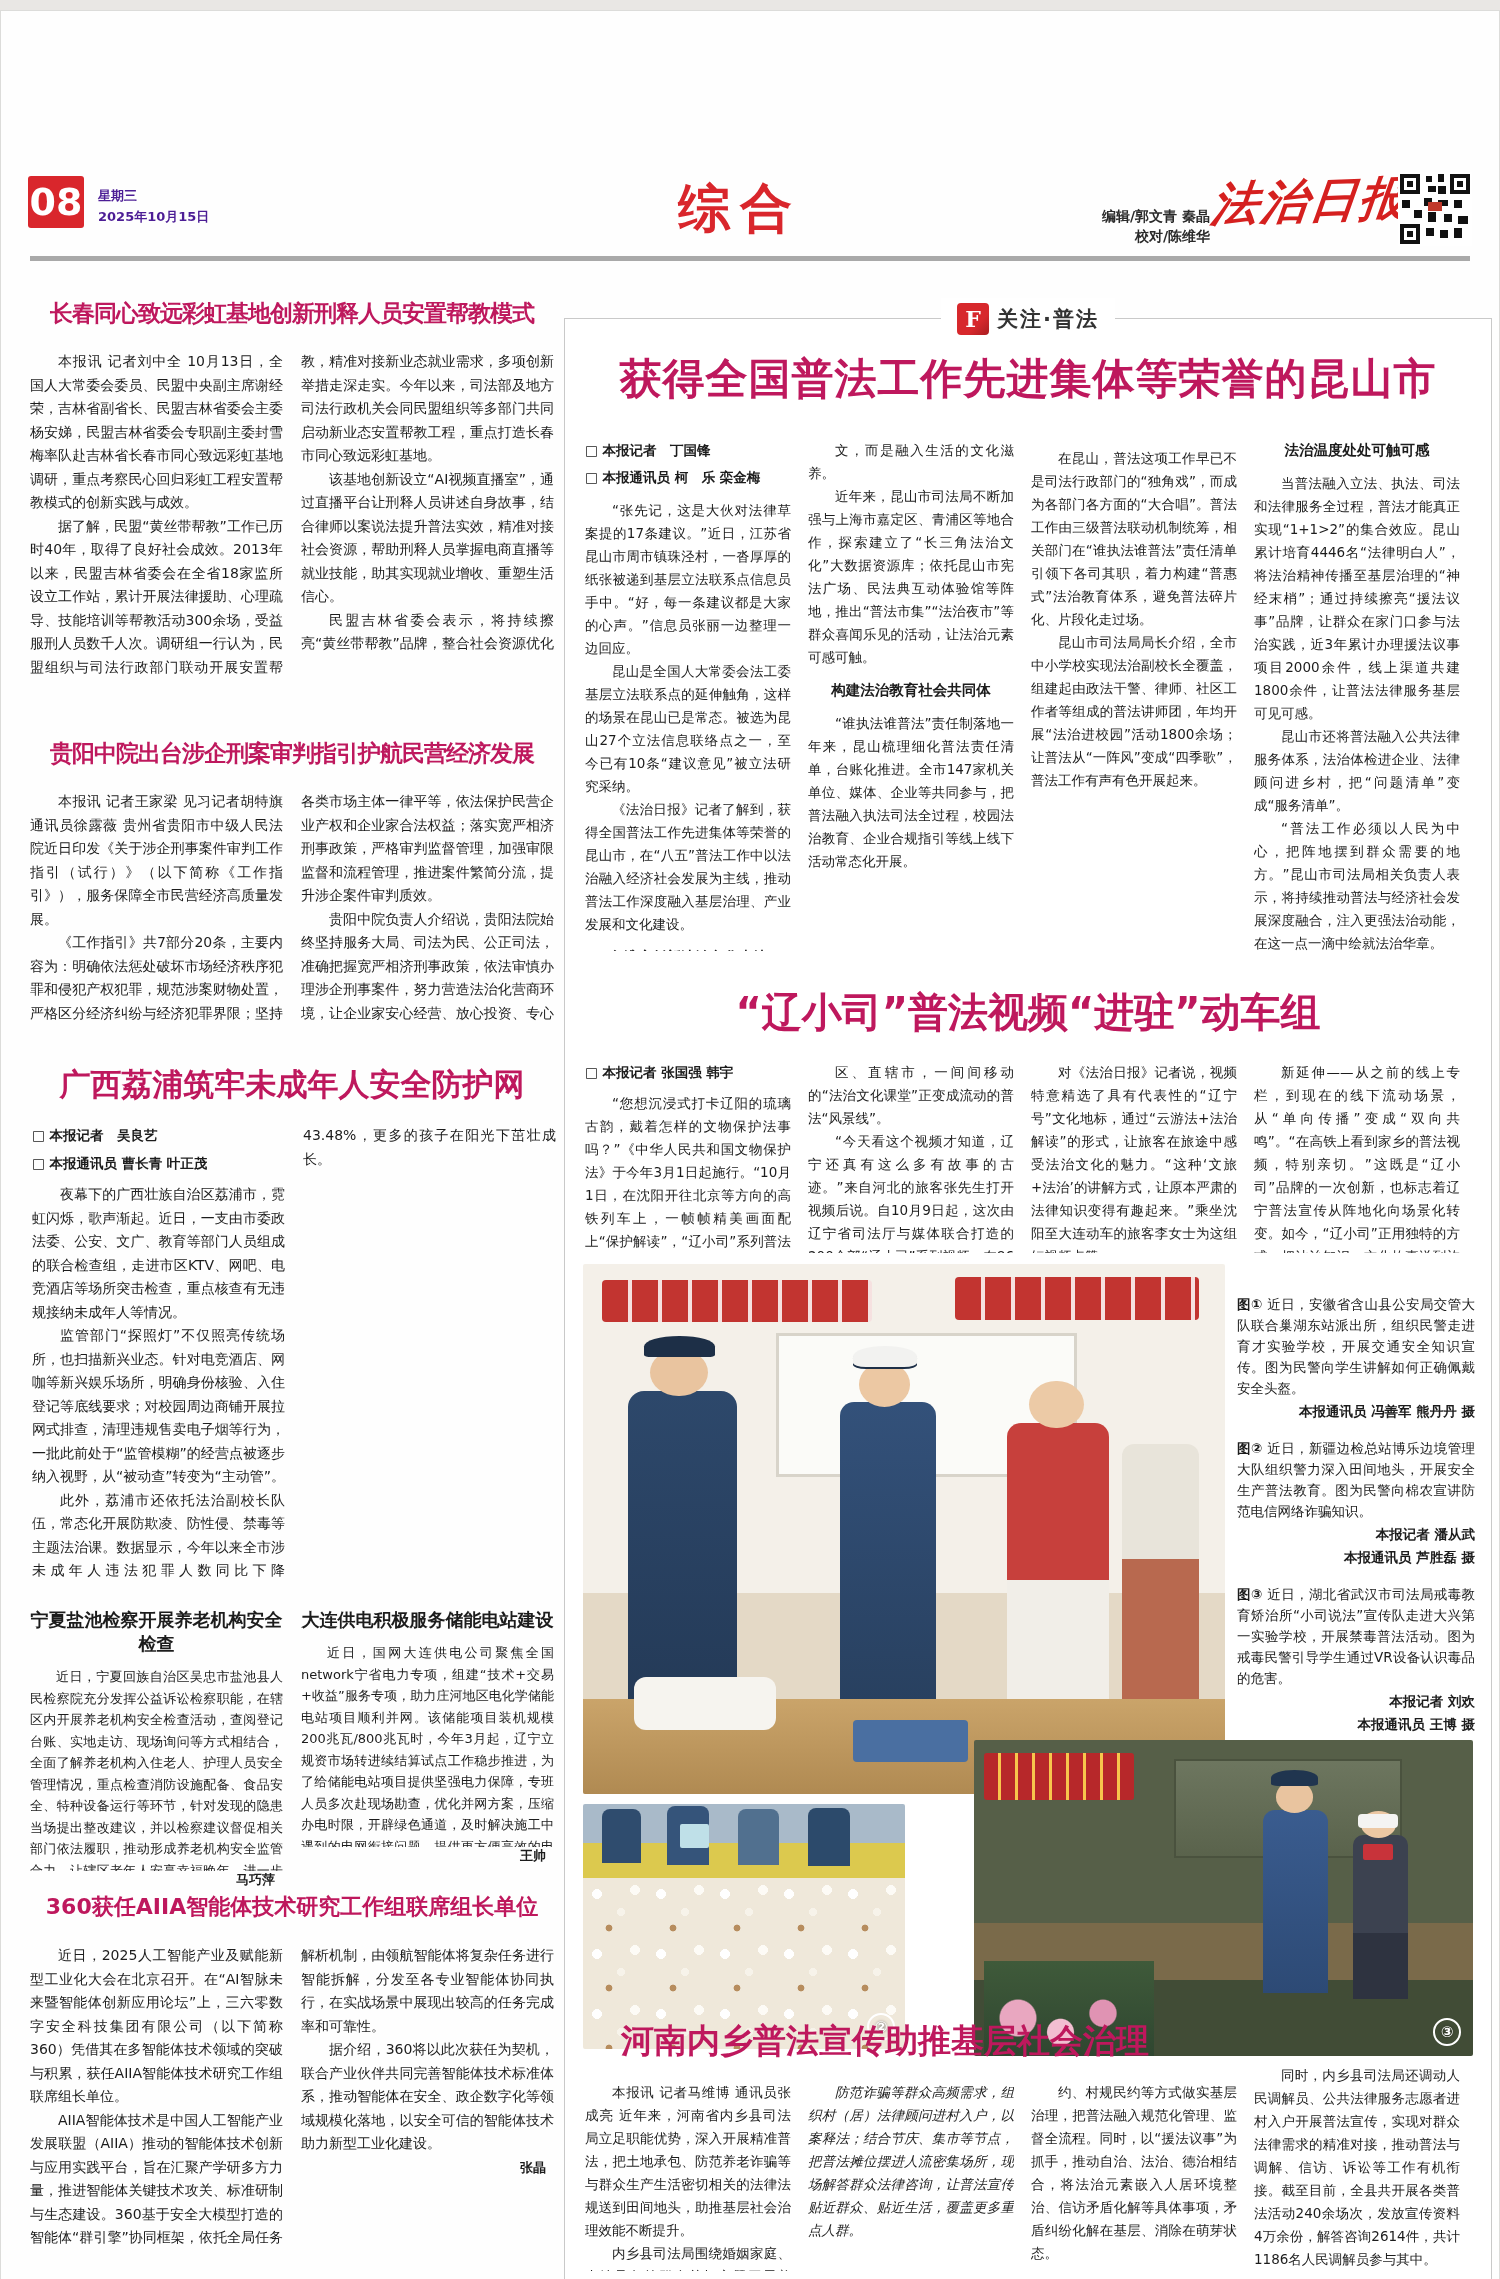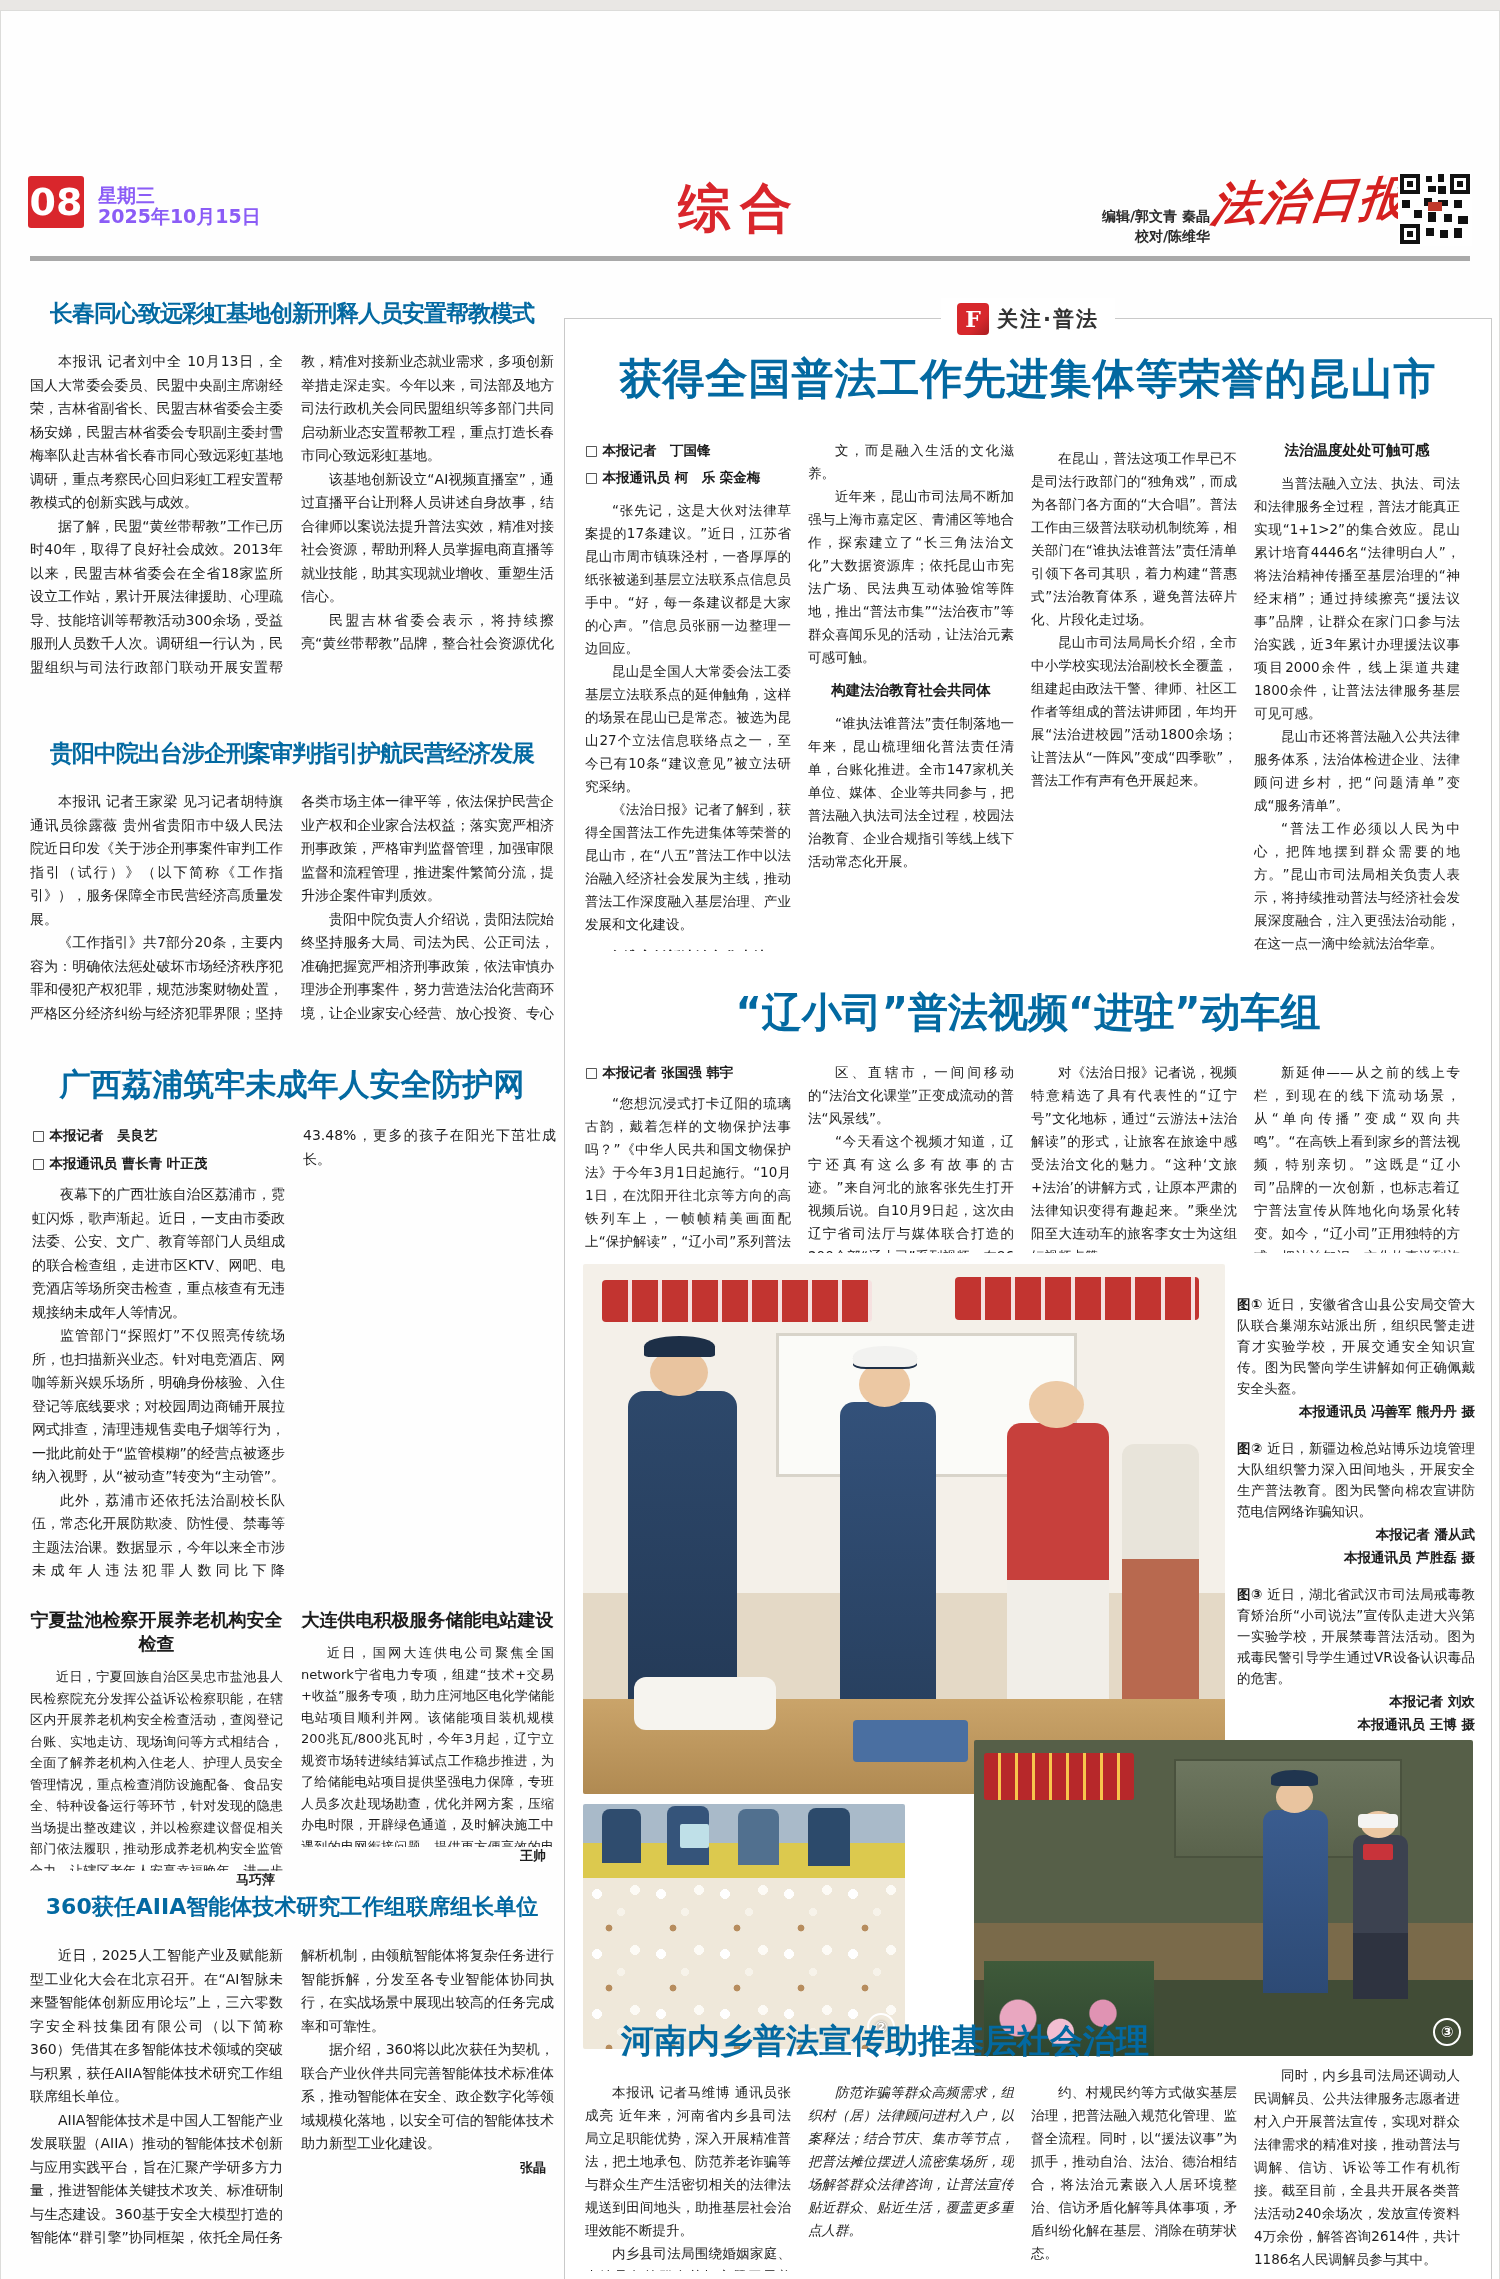--- a/index.html
+++ b/index.html
@@ -3,30 +3,30 @@
 <meta charset="utf-8">
 <style>
   html,body{margin:0;padding:0;background:#e9e7e4;}
   #sheet{position:relative;width:1500px;height:2279px;background:#fefefe;margin:10px auto;
          font-family:"DejaVu Sans","Liberation Sans",sans-serif;color:#1c1c1c;
          box-shadow:0 0 0 1px #dcdcda inset;overflow:hidden;}
   .abs{position:absolute;}
   
   .pagenum{left:28px;top:166px;width:56px;height:52px;background:#d9262c;border-radius:3px;
            color:#fff;font-weight:bold;font-size:38px;display:flex;align-items:center;justify-content:center;}
-  .dateblock{left:98px;top:175px;font-size:19px;font-weight:bold;line-height:21px;color:#8b5cf6;}
+  .dateblock{left:98px;top:175px;font-size:13px;font-weight:bold;line-height:21px;color:#4c1d95;}
   .section-title{left:678px;top:164px;font-size:52px;font-weight:900;color:#d9262c;letter-spacing:10px;}
   .editors{left:1020px;top:196px;width:190px;text-align:right;font-size:14px;font-weight:bold;line-height:20px;color:#2a2a2a;}
   .masthead{left:1212px;top:160px;font-size:47px;font-weight:900;color:#d5201f;
             font-family:"DejaVu Serif","Liberation Serif",serif;font-style:italic;
             transform:skewX(-8deg) rotate(-2deg);letter-spacing:2px;}
   .qr{left:1398px;top:162px;width:74px;height:74px;}
   .head-rule{left:30px;top:246px;width:1440px;height:5px;background:#a9a9a9;}
   
-  .hl{font-weight:900;color:#0369a1;text-align:center;font-family:"DejaVu Sans","Liberation Sans",sans-serif;}
+  .hl{font-weight:900;color:#be185d;text-align:center;font-family:"DejaVu Sans","Liberation Sans",sans-serif;}
   .body-cols{column-gap:18px;column-fill:auto;overflow:hidden;font-size:14px;line-height:23.5px;text-align:justify;}
   .two{column-count:2;}
   .para{margin:0;text-indent:2em;text-align:justify;}
   .byline-line{margin:0 0 4px 0;font-weight:bold;font-size:13.5px;text-indent:0;}
   .subhead{font-weight:900;text-align:center;margin:10px 0;font-size:14.5px;}
   .sign{text-align:right;font-weight:bold;padding-right:8px;}
   .colblk{position:absolute;width:206px;overflow:hidden;font-size:13.5px;line-height:23px;text-align:justify;}
   
   .focus-box{left:564px;top:308px;width:926px;height:1960px;border:1px solid #c9c9c9;background:#fff;}
   .focus-badge{position:absolute;left:50%;top:-21px;transform:translateX(-50%);background:#fff;

